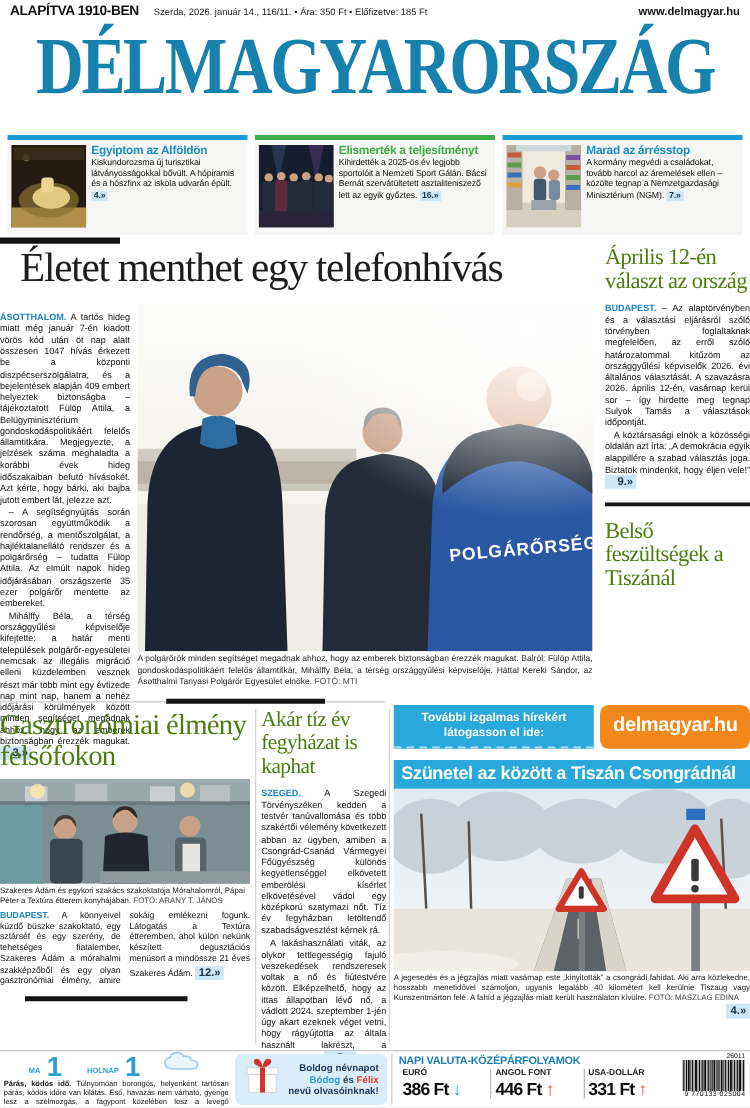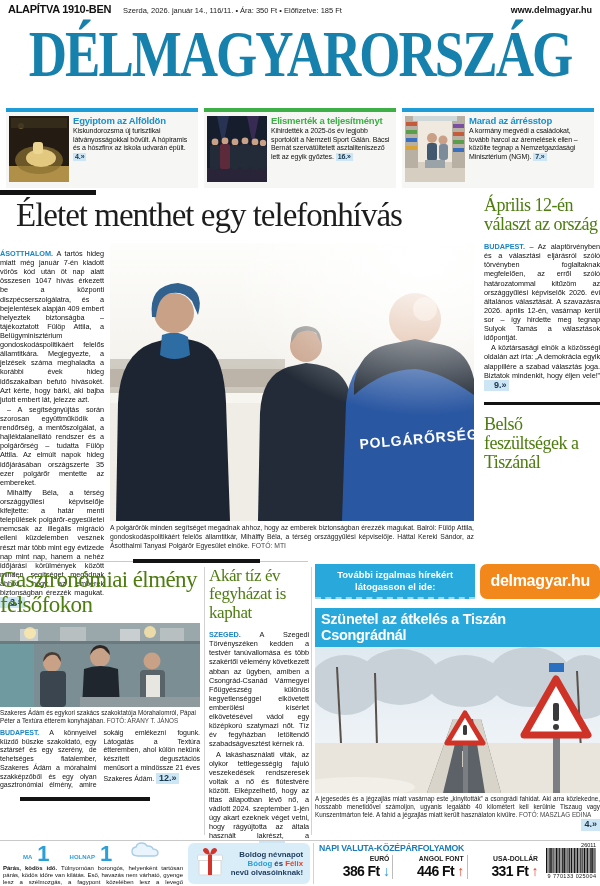--- a/index.html
+++ b/index.html
@@ -86,21 +86,21 @@
   .wx-lead { font-weight:bold; }
 
   .nameday { position:absolute; top:843px; left:188px; width:122px; height:41px; background:#d9edf9;
     border-radius:6px; display:flex; align-items:center; gap:4px; padding:2px 7px; }
   .nd-text { flex:1; text-align:right; font-size:7.8px; font-weight:bold; color:#1b3a5a; line-height:1.18; }
   .nd-n1 { color:#2b9fd8; } .nd-n2 { color:#e8402a; }
 
   .currency { position:absolute; top:843px; left:319px; width:222px; }
   .cur-h { color:#1a7cb8; font-weight:800; font-size:8.7px; letter-spacing:-0.2px; }
   .cur-row { display:flex; margin-top:2px; }
-  .cur-item { flex:1; text-align:right; padding:0 3px; }
+  .cur-item { flex:1; text-align:left; padding:0 3px; }
   .cur-item + .cur-item { border-left:1px solid #bcbcbc; }
   .cur-label { font-size:6.8px; font-weight:bold; color:#222; white-space:nowrap; }
   .cur-val { font-size:14px; font-weight:800; color:#0d0d0d; letter-spacing:-0.6px; white-space:nowrap; margin-top:1px; }
   .arr-up { color:#e8402a; font-weight:800; } .arr-down { color:#2b9fd8; font-weight:800; }
 
   .barcode { position:absolute; top:842px; left:546px; width:52px; }
   .bc-issue { font-size:5.5px; text-align:right; padding-right:2px; }
   .bc-bars { width:50px; height:25px; display:block; }
   .bc-digits { font-size:5.5px; letter-spacing:0.4px; text-align:center; }
 </style>
@@ -299,21 +299,21 @@
       <p><span class="city">SZEGED.</span> <span>A Szegedi Törvényszéken kedden a testvér tanúvallomása és több szakértői vélemény következett abban az ügyben, amiben a Csongrád-Csanád Vármegyei Főügyészség különös kegyetlenséggel elkövetett emberölési kísérlet elkövetésével vádol egy középkorú szatymazi nőt. Tíz év fegyházban letöltendő szabadságvesztést kérnek rá.</span></p>
       <p><span>A lakáshasználati viták, az olykor tettlegességig fajuló veszekedések rendszeresek voltak a nő és fiútestvére között. Elképzelhető, hogy az ittas állapotban lévő nő, a vádlott 2024. szeptember 1-jén úgy akart ezeknek véget vetni, hogy rágyújtotta az általa használt lakrészt, a melléképületet.</span> <span class="pref big">5.»</span></p>
     </div>
   </div>
 
   <div class="rightzone">
     <div class="promo">
       <div class="promo-blue">További izgalmas hírekért látogasson el ide:</div>
       <div class="promo-orange">delmagyar.hu</div>
     </div>
-    <div class="bridge-title">Szünetel az átkelés a Tiszán Csongrádnál</div>
+    <div class="bridge-title">Szünetel az között a Tiszán Csongrádnál</div>
     <div class="bphoto">
       <svg viewBox="0 0 285 146" preserveAspectRatio="none">
         <defs>
           <linearGradient id="wsky" x1="0" y1="0" x2="0" y2="1">
             <stop offset="0" stop-color="#dfe9f0"></stop>
               <stop offset="1" stop-color="#f6f8fa"></stop>
           </linearGradient>
         </defs>
         <rect width="285" height="146" fill="url(#wsky)"></rect>
         <g fill="#c6cfd6" opacity="0.9">

